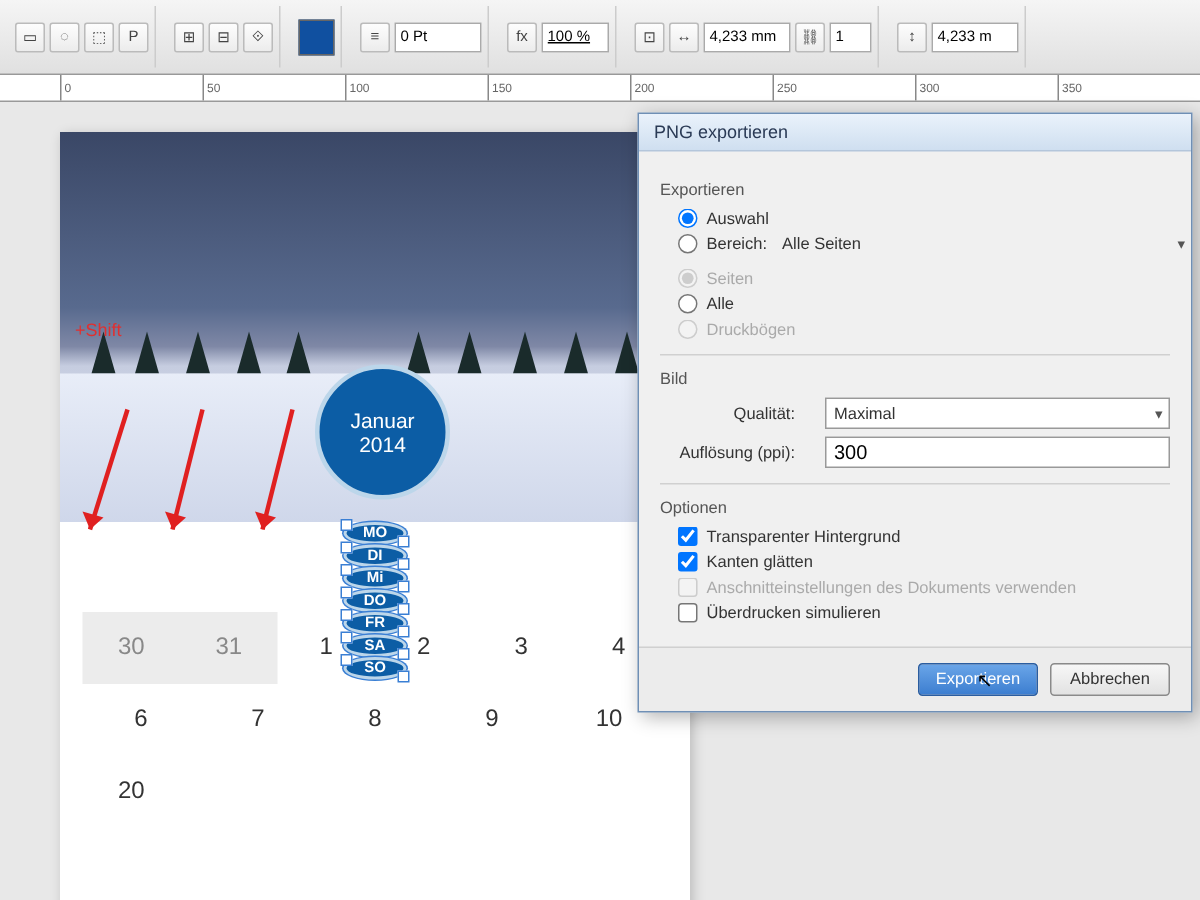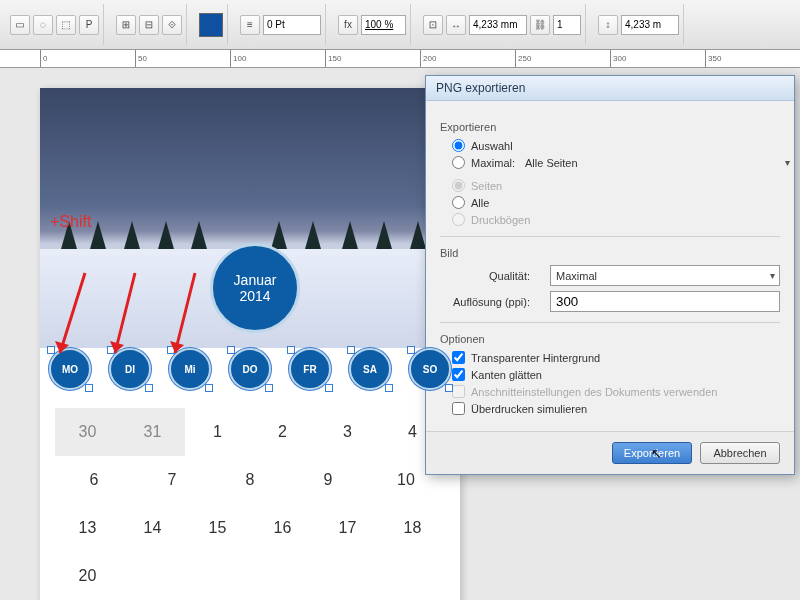--- a/index.html
+++ b/index.html
@@ -15,26 +15,26 @@
     
     .ruler { background: #fff; border-bottom: 1px solid #999; height: 18px; position: relative; font-size: 8px; color: #666; overflow: hidden; }
     .ruler-tick { position: absolute; top: 0; border-left: 1px solid #888; height: 18px; padding-left: 2px; line-height: 18px; }
 
     
     .canvas { position: relative; background: #fff; margin: 20px 0 0 40px; width: 420px; height: 530px; box-shadow: 2px 2px 8px rgba(0,0,0,0.2); }
     .photo { position: relative; width: 100%; height: 260px; background: linear-gradient(to bottom, #3a4766 0%, #586a8e 45%, #7f88a6 55%, #c6cde0 60%, #dde3f1 100%); overflow: hidden; }
     .trees { position: absolute; bottom: 38%; left: 0; right: 0; height: 50px; }
     .tree { position: absolute; bottom: 0; width: 0; height: 0; border-left: 8px solid transparent; border-right: 8px solid transparent; border-bottom: 28px solid #1a2b2b; }
     .snow { position: absolute; bottom: 0; left: 0; right: 0; height: 38%; background: linear-gradient(#e8edf8, #cfd7ea); }
-    .shift-label { position: absolute; top: 125px; left: 10px; color: #e03030; font-size: 16px; font-weight: 500; z-index: 5; }
+    .shift-label { position: absolute; top: 125px; left: 10px; color: #e03030; font-size: 12px; font-weight: 500; z-index: 5; }
 
     .month-circle { position: absolute; top: 155px; left: 170px; width: 90px; height: 90px; background: #0c5da5; border: 3px solid #bcd6ea; border-radius: 50%; display: flex; flex-direction: column; align-items: center; justify-content: center; color: #fff; font-size: 14px; z-index: 4; }
 
     
-    .day-row { position: absolute; top: 260px; left: 0; right: 0; height: 50px; display: flex; justify-content: space-around; z-index: 3; }
+    .day-row { position: absolute; top: 260px; left: 0; right: 0; height: 50px; display: flex; justify-content: space-around; align-items: center; z-index: 3; flex-direction: column; }
     .day-circle { width: 42px; height: 42px; background: #0c5da5; border: 2px solid #bcd6ea; border-radius: 50%; display: flex; align-items: center; justify-content: center; color: #fff; font-size: 10px; font-weight: 600; position: relative; }
     .sel { box-shadow: 0 0 0 1px #3a7fd4; }
     .sel::before, .sel::after { content: ''; position: absolute; width: 6px; height: 6px; background: #fff; border: 1px solid #3a7fd4; }
     .sel::before { top: -4px; left: -4px; }
     .sel::after { bottom: -4px; right: -4px; }
 
     
     .arrow { position: absolute; z-index: 6; }
     .arrow-line { stroke: #e02020; stroke-width: 3; fill: none; }
     .arrow-head { fill: #e02020; }
@@ -167,49 +167,41 @@
       <div class="cal-cell">4</div>
     </div>
     <div class="cal-row">
       <div class="cal-cell">6</div>
       <div class="cal-cell">7</div>
       <div class="cal-cell">8</div>
       <div class="cal-cell">9</div>
       <div class="cal-cell">10</div>
     </div>
     <div class="cal-row">
-      <div class="cal-cell">13</div>
-      <div class="cal-cell">14</div>
-      <div class="cal-cell">15</div>
-      <div class="cal-cell">16</div>
-      <div class="cal-cell">17</div>
-      <div class="cal-cell">18</div>
-    </div>
-    <div class="cal-row">
       <div class="cal-cell">20</div>
       <div class="cal-cell"></div>
       <div class="cal-cell"></div>
       <div class="cal-cell"></div>
       <div class="cal-cell"></div>
       <div class="cal-cell"></div>
     </div>
   </div>
 </div>
 
 <div class="dialog">
   <div class="dlg-title">PNG exportieren</div>
   <div class="dlg-body">
     <div class="section-label">Exportieren</div>
     <div class="radio-row">
       <input type="radio" checked="" style="">
       <span>Auswahl</span>
     </div>
     <div class="radio-row">
       <input type="radio" style="">
-      <span>Maximal:</span>
+      <span>Bereich:</span>
       <div class="combo" style="flex:1; margin-left:4px">
         <span>Alle Seiten</span>
       </div>
     </div>
     <div class="radio-row disabled" style="margin-top:10px">
       <input type="radio" disabled="" checked="" style="">
       <span>Seiten</span>
     </div>
     <div class="radio-row">
       <input type="radio" style="">

